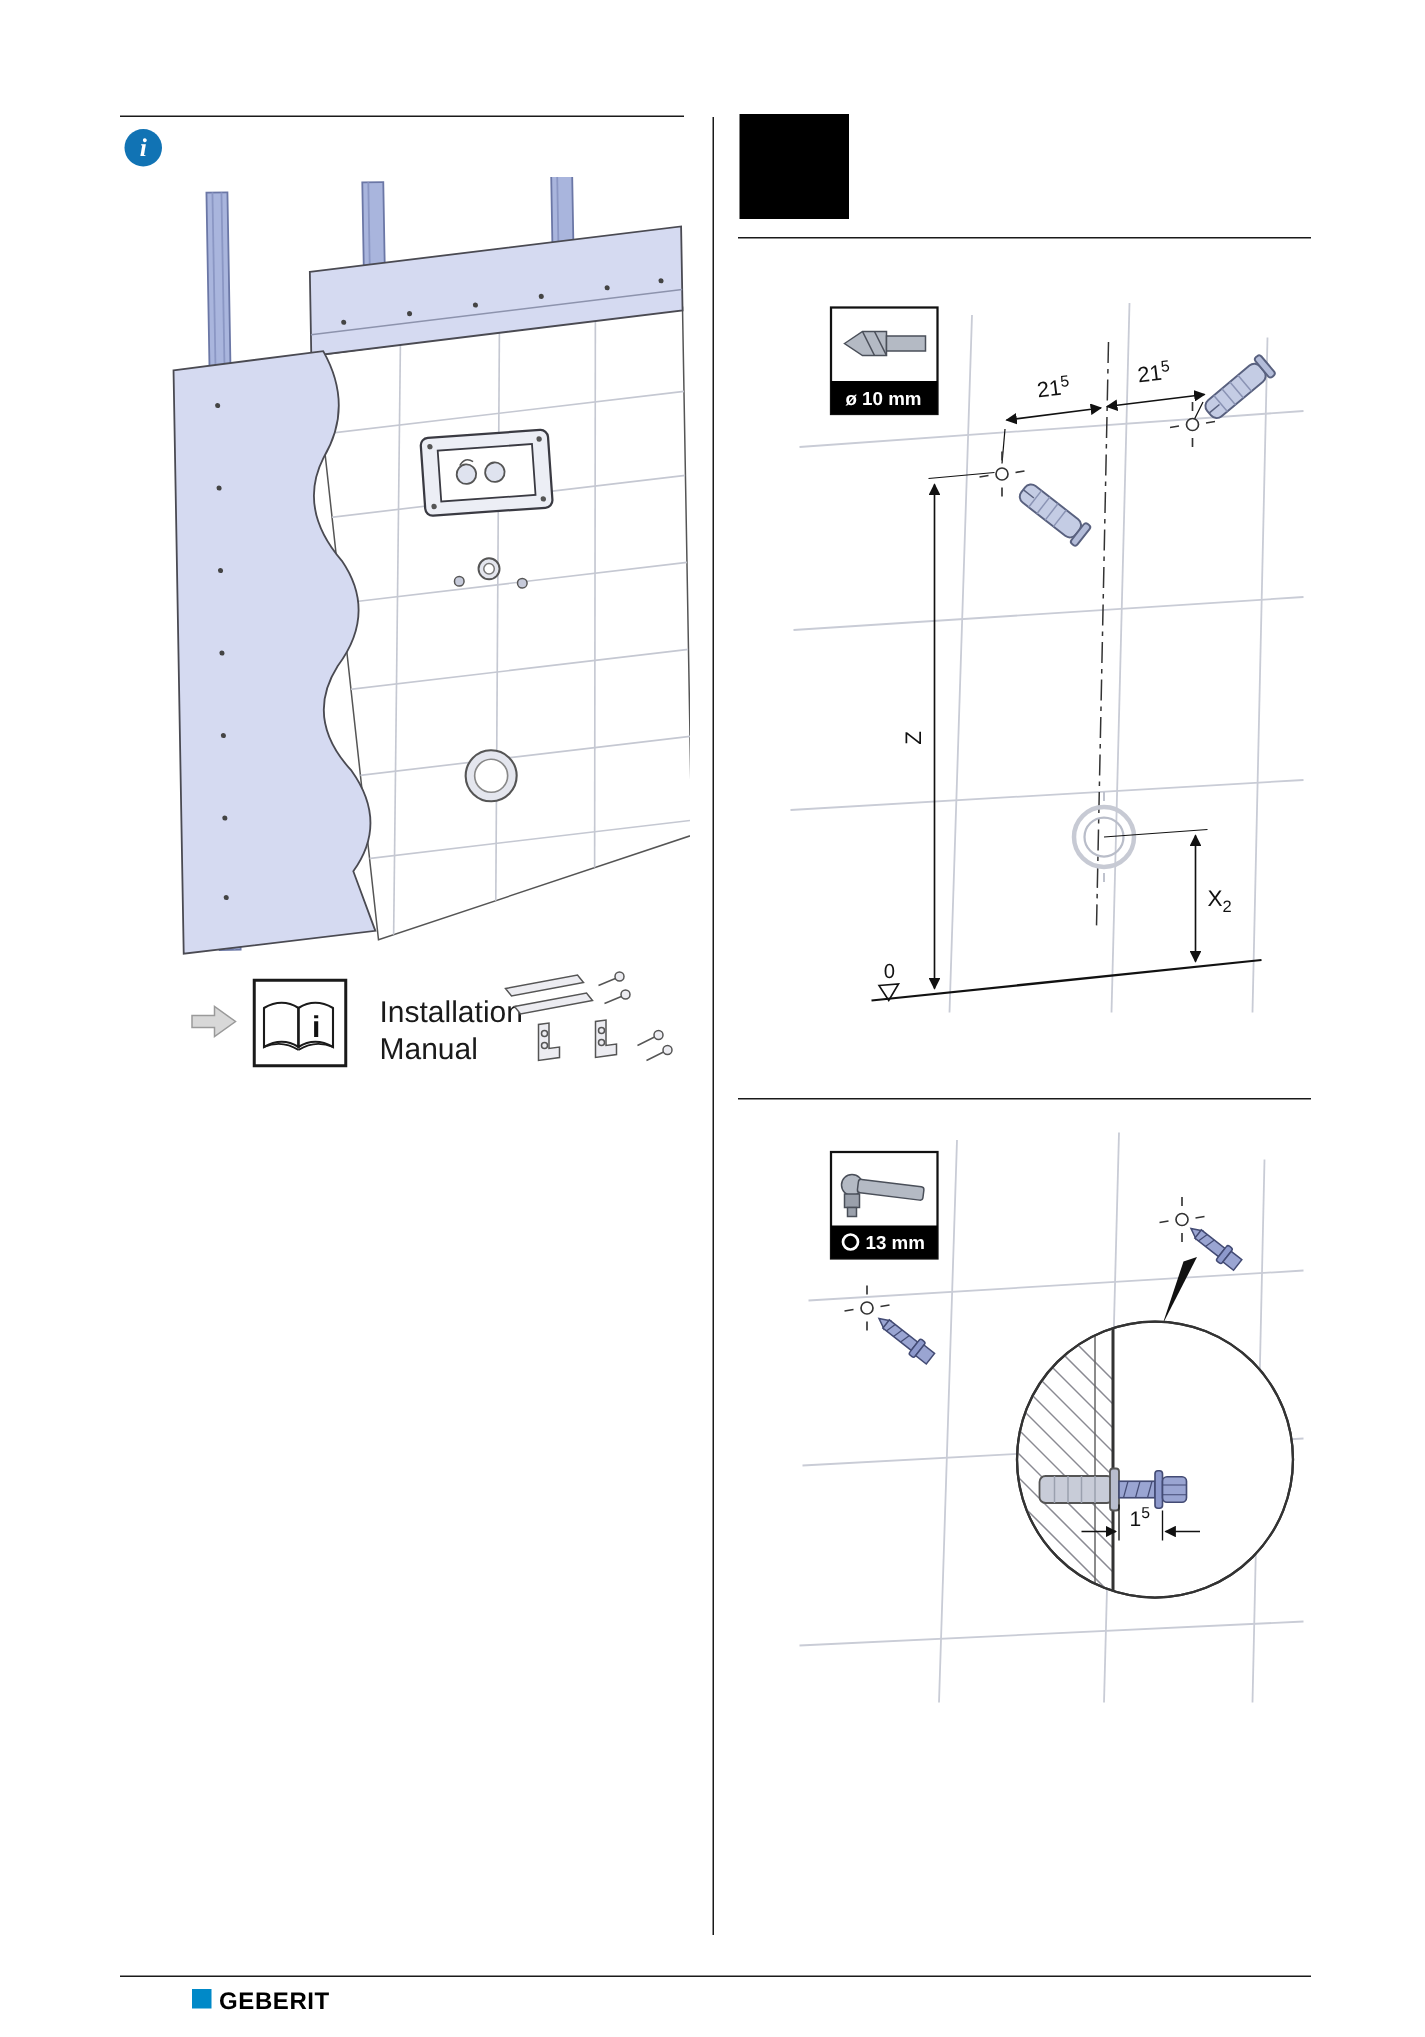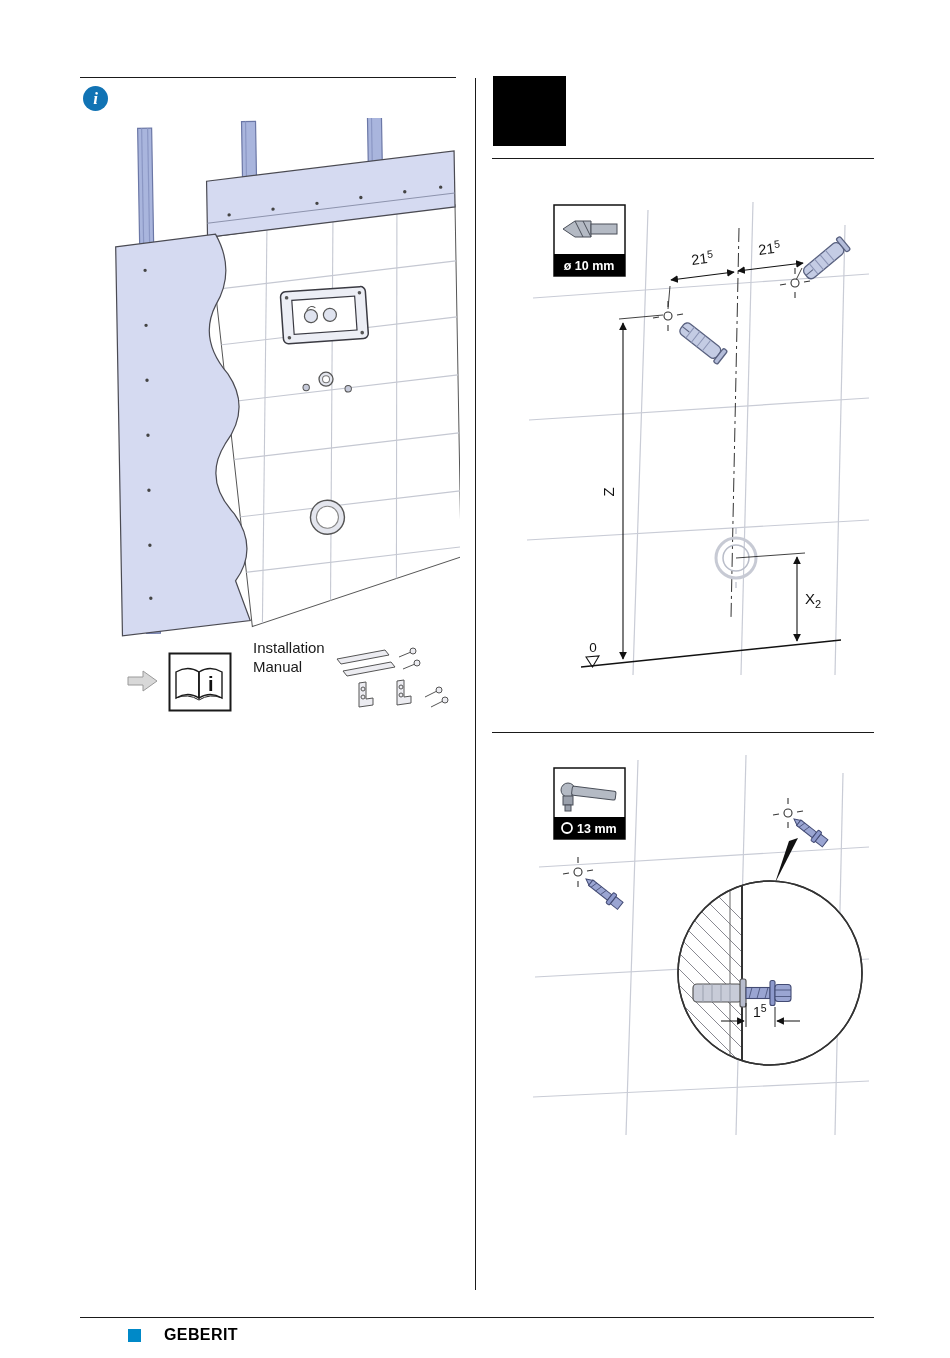--- a/index.html
+++ b/index.html
@@ -10,22 +10,22 @@
     overflow:hidden;
   }
   .hr { position:absolute; height:1px; background:#1a1a1a; }
   .vr { position:absolute; width:1px; background:#1a1a1a; }
   .info-badge {
     position:absolute; left:83px; top:86px; width:25px; height:25px; border-radius:50%;
     background:#1173b4; color:#fff; display:flex; align-items:center; justify-content:center;
     font-family:"Liberation Serif", serif; font-style:italic; font-weight:bold; font-size:17px;
   }
   .step-box { position:absolute; left:493px; top:76px; width:73px; height:70px; background:#000; }
-  .manual-text { position:absolute; left:253px; top:639px; font-size:15px; line-height:1.25; color:#1a1a1a; }
-  .logo { position:absolute; left:128px; top:1326px; display:flex; align-items:center; gap:23px; }
+  .manual-text { position:absolute; left:253px; top:663px; font-size:20px; line-height:1.25; color:#1a1a1a; }
+  .logo { position:absolute; left:128px; top:1326px; display:flex; align-items:flex-start; gap:5px; }
   .logo-sq { width:13px; height:13px; background:#0089c8; display:inline-block; }
   .logo-text { font-weight:bold; font-size:16px; letter-spacing:0.4px; color:#000; }
   svg.abs { position:absolute; }
   svg text { font-family:"Liberation Sans", sans-serif; fill:#111; }
 </style>
 </head>
 <body>
 
 <div class="page">
 

